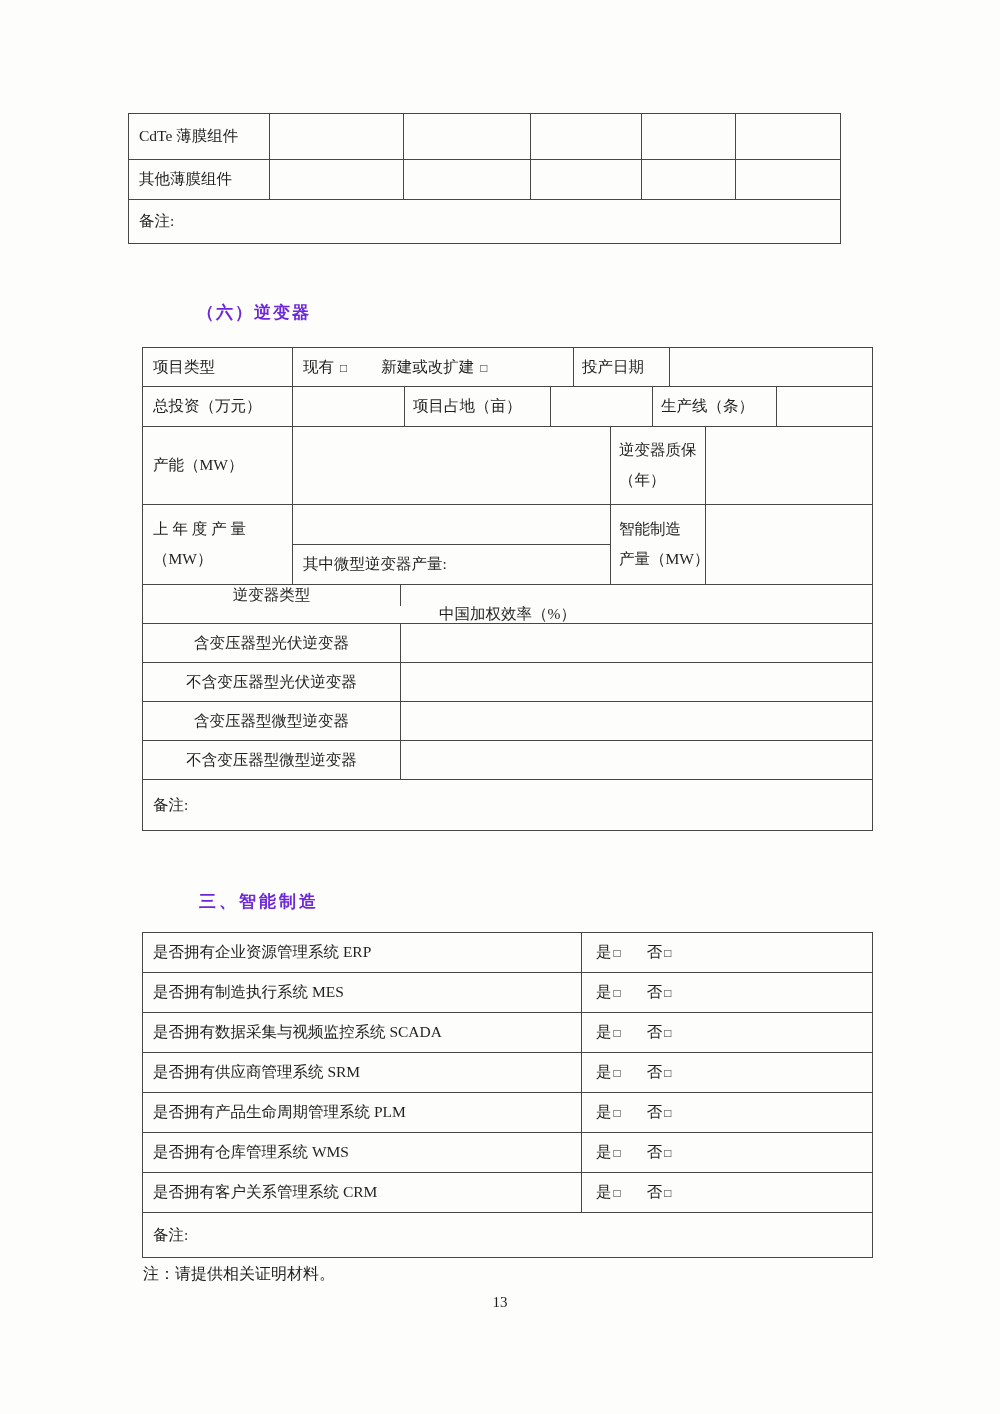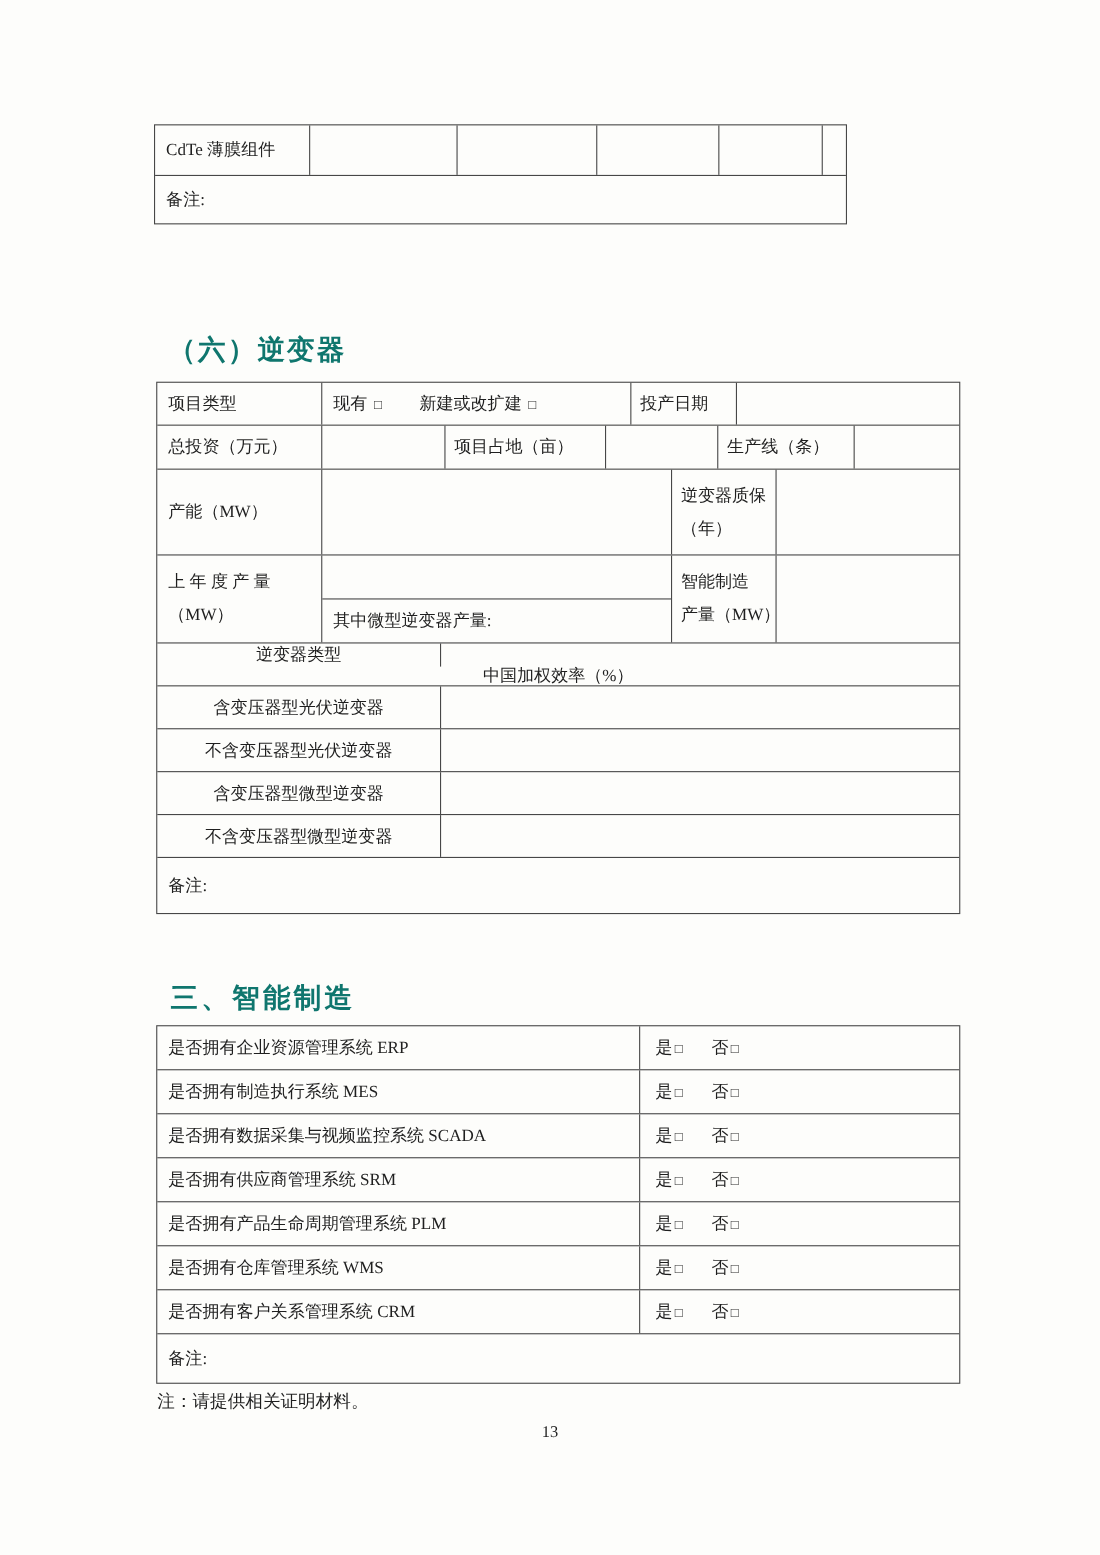--- a/index.html
+++ b/index.html
@@ -21,37 +21,47 @@
   .cell.center { justify-content:center; padding:0 4px; }
   .cell.fill { flex:1; }
   .vstack { display:flex; flex-direction:column; border-right:1px solid #474747; }
   .vstack .sub { flex:1; display:flex; align-items:center; padding:0 10px; border-bottom:1px solid #474747; white-space:nowrap; }
   .vstack .sub:last-child { border-bottom:none; }
   .twoline { flex-direction:column; align-items:flex-start; justify-content:center; gap:9px; }
   .cb { font-size:12px; margin-left:6px; color:#2a2a2a; position:relative; top:1px; }
   .opt-gap { display:inline-block; width:34px; }
   .yn-gap { display:inline-block; width:26px; }
   .sec-title {
-    position:absolute; font-weight:bold; color:#0f766e; letter-spacing:2px;
-    font-size:25px; white-space:nowrap;
+    position:absolute; font-weight:bold; color:#6d28d9; letter-spacing:2px;
+    font-size:17px; white-space:nowrap;margin-left:44px;
   }
   .sec-title.serif { font-family:"Liberation Serif","DejaVu Serif",serif; }
   .sec-title.sans  { font-family:"Liberation Sans","DejaVu Sans",sans-serif; letter-spacing:3px; }
   .footnote { position:absolute; left:143px; top:1264px; font-size:16px; white-space:nowrap; }
   .pagenum  { position:absolute; left:0; top:1294px; width:100%; text-align:center; font-size:15px; }
 </style>
 </head>
 <body>
 
 <div class="page">
 
-  <div class="tbl" style="left:140px; top:113px; width:630px;">
+  <div class="tbl" style="left:128px; top:113px; width:713px;">
     <div class="band" style="height:46px;">
       <div class="cell" style="width:141px;">
           <span>CdTe 薄膜组件</span>
+        </div>
+      <div class="cell" style="width:134px;"></div>
+      <div class="cell" style="width:127px;"></div>
+      <div class="cell" style="width:111px;"></div>
+      <div class="cell" style="width:94px;"></div>
+      <div class="cell fill"></div>
+    </div>
+    <div class="band" style="height:40px;">
+      <div class="cell" style="width:141px;">
+          <span>其他薄膜组件</span>
         </div>
       <div class="cell" style="width:134px;"></div>
       <div class="cell" style="width:127px;"></div>
       <div class="cell" style="width:111px;"></div>
       <div class="cell" style="width:94px;"></div>
       <div class="cell fill"></div>
     </div>
     <div class="band" style="height:43px;">
       <div class="cell fill">
           <span>备注:</span>

